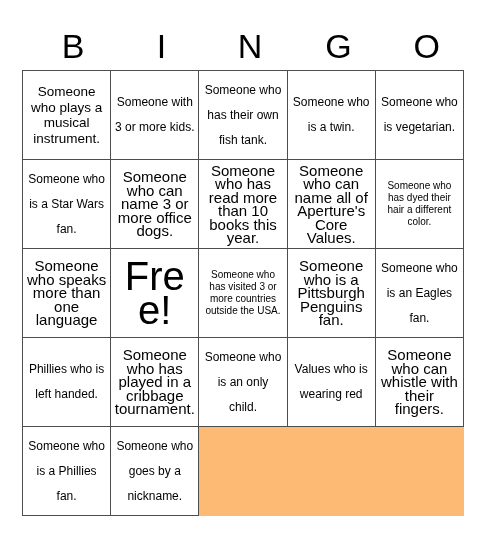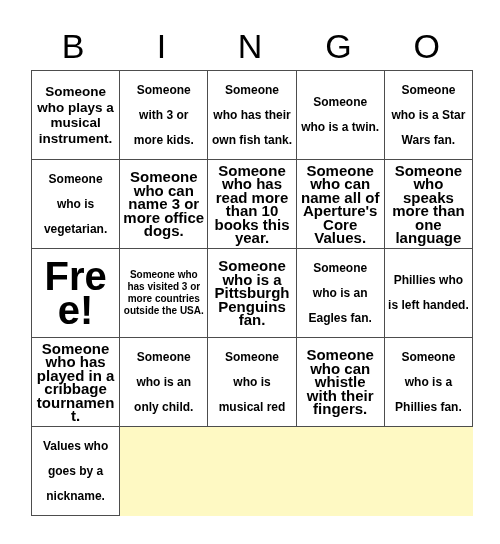--- a/index.html
+++ b/index.html
@@ -36,32 +36,31 @@
     text-align: center;
     font-size: 34px;
     line-height: 34px;
     font-weight: 400;
     letter-spacing: 0px;
     color: #000000;
   }
   
   .grid {
     position: absolute;
-    left: 31px;
+    left: 22px;
     top: 70px;
     width: 442px;
     height: 446px;
     display: grid;
     grid-template-columns: repeat(5, 1fr);
     grid-template-rows: repeat(5, 1fr);
     border-top: 1px solid #4d4d4d;
     border-left: 1px solid #4d4d4d;
     box-sizing: border-box;
-    background: #fef9c3;
-    font-weight: bold;
+    background: #fdba74;
   }
   .cell {
     border-right: 1px solid #4d4d4d;
     border-bottom: 1px solid #4d4d4d;
     box-sizing: border-box;
     display: flex;
     align-items: center;
     justify-content: center;
     text-align: center;
     padding: 2px 3px;
@@ -101,33 +100,36 @@
       <div class="cell">
         <span class="cell-text fs-lg">Someone with 3 or more kids.</span>
       </div>
       <div class="cell">
         <span class="cell-text fs-lg">Someone who has their own fish tank.</span>
       </div>
       <div class="cell">
         <span class="cell-text fs-lg">Someone who is a twin.</span>
       </div>
       <div class="cell">
-        <span class="cell-text fs-lg">Someone who is a Star Wars fan.</span>
+        <span class="cell-text fs-lg">Someone who is vegetarian.</span>
       </div>
       <div class="cell">
-        <span class="cell-text fs-lg">Someone who is vegetarian.</span>
+        <span class="cell-text fs-lg">Someone who is a Star Wars fan.</span>
       </div>
       <div class="cell">
         <span class="cell-text fs-sm">Someone who can name 3 or more office dogs.</span>
       </div>
       <div class="cell">
         <span class="cell-text fs-sm">Someone who has read more than 10 books this year.</span>
       </div>
       <div class="cell">
         <span class="cell-text fs-sm">Someone who can name all of Aperture's Core Values.</span>
+      </div>
+      <div class="cell">
+        <span class="cell-text fs-xs">Someone who has dyed their hair a different color.</span>
       </div>
       <div class="cell">
         <span class="cell-text fs-sm">Someone who speaks more than one language</span>
       </div>
       <div class="cell">
         <span class="cell-text fs-xl">Free!</span>
       </div>
       <div class="cell">
         <span class="cell-text fs-xs">Someone who has visited 3 or more countries outside the USA.</span>
       </div>
@@ -140,26 +142,26 @@
       <div class="cell">
         <span class="cell-text fs-lg">Phillies who is left handed.</span>
       </div>
       <div class="cell">
         <span class="cell-text fs-sm">Someone who has played in a cribbage tournament.</span>
       </div>
       <div class="cell">
         <span class="cell-text fs-lg">Someone who is an only child.</span>
       </div>
       <div class="cell">
-        <span class="cell-text fs-lg">Someone who is musical red</span>
+        <span class="cell-text fs-lg">Values who is wearing red</span>
       </div>
       <div class="cell">
         <span class="cell-text fs-sm">Someone who can whistle with their fingers.</span>
       </div>
       <div class="cell">
         <span class="cell-text fs-lg">Someone who is a Phillies fan.</span>
       </div>
       <div class="cell">
-        <span class="cell-text fs-lg">Values who goes by a nickname.</span>
+        <span class="cell-text fs-lg">Someone who goes by a nickname.</span>
       </div>
     </div>
 
 </div>
 
 </body></html>

